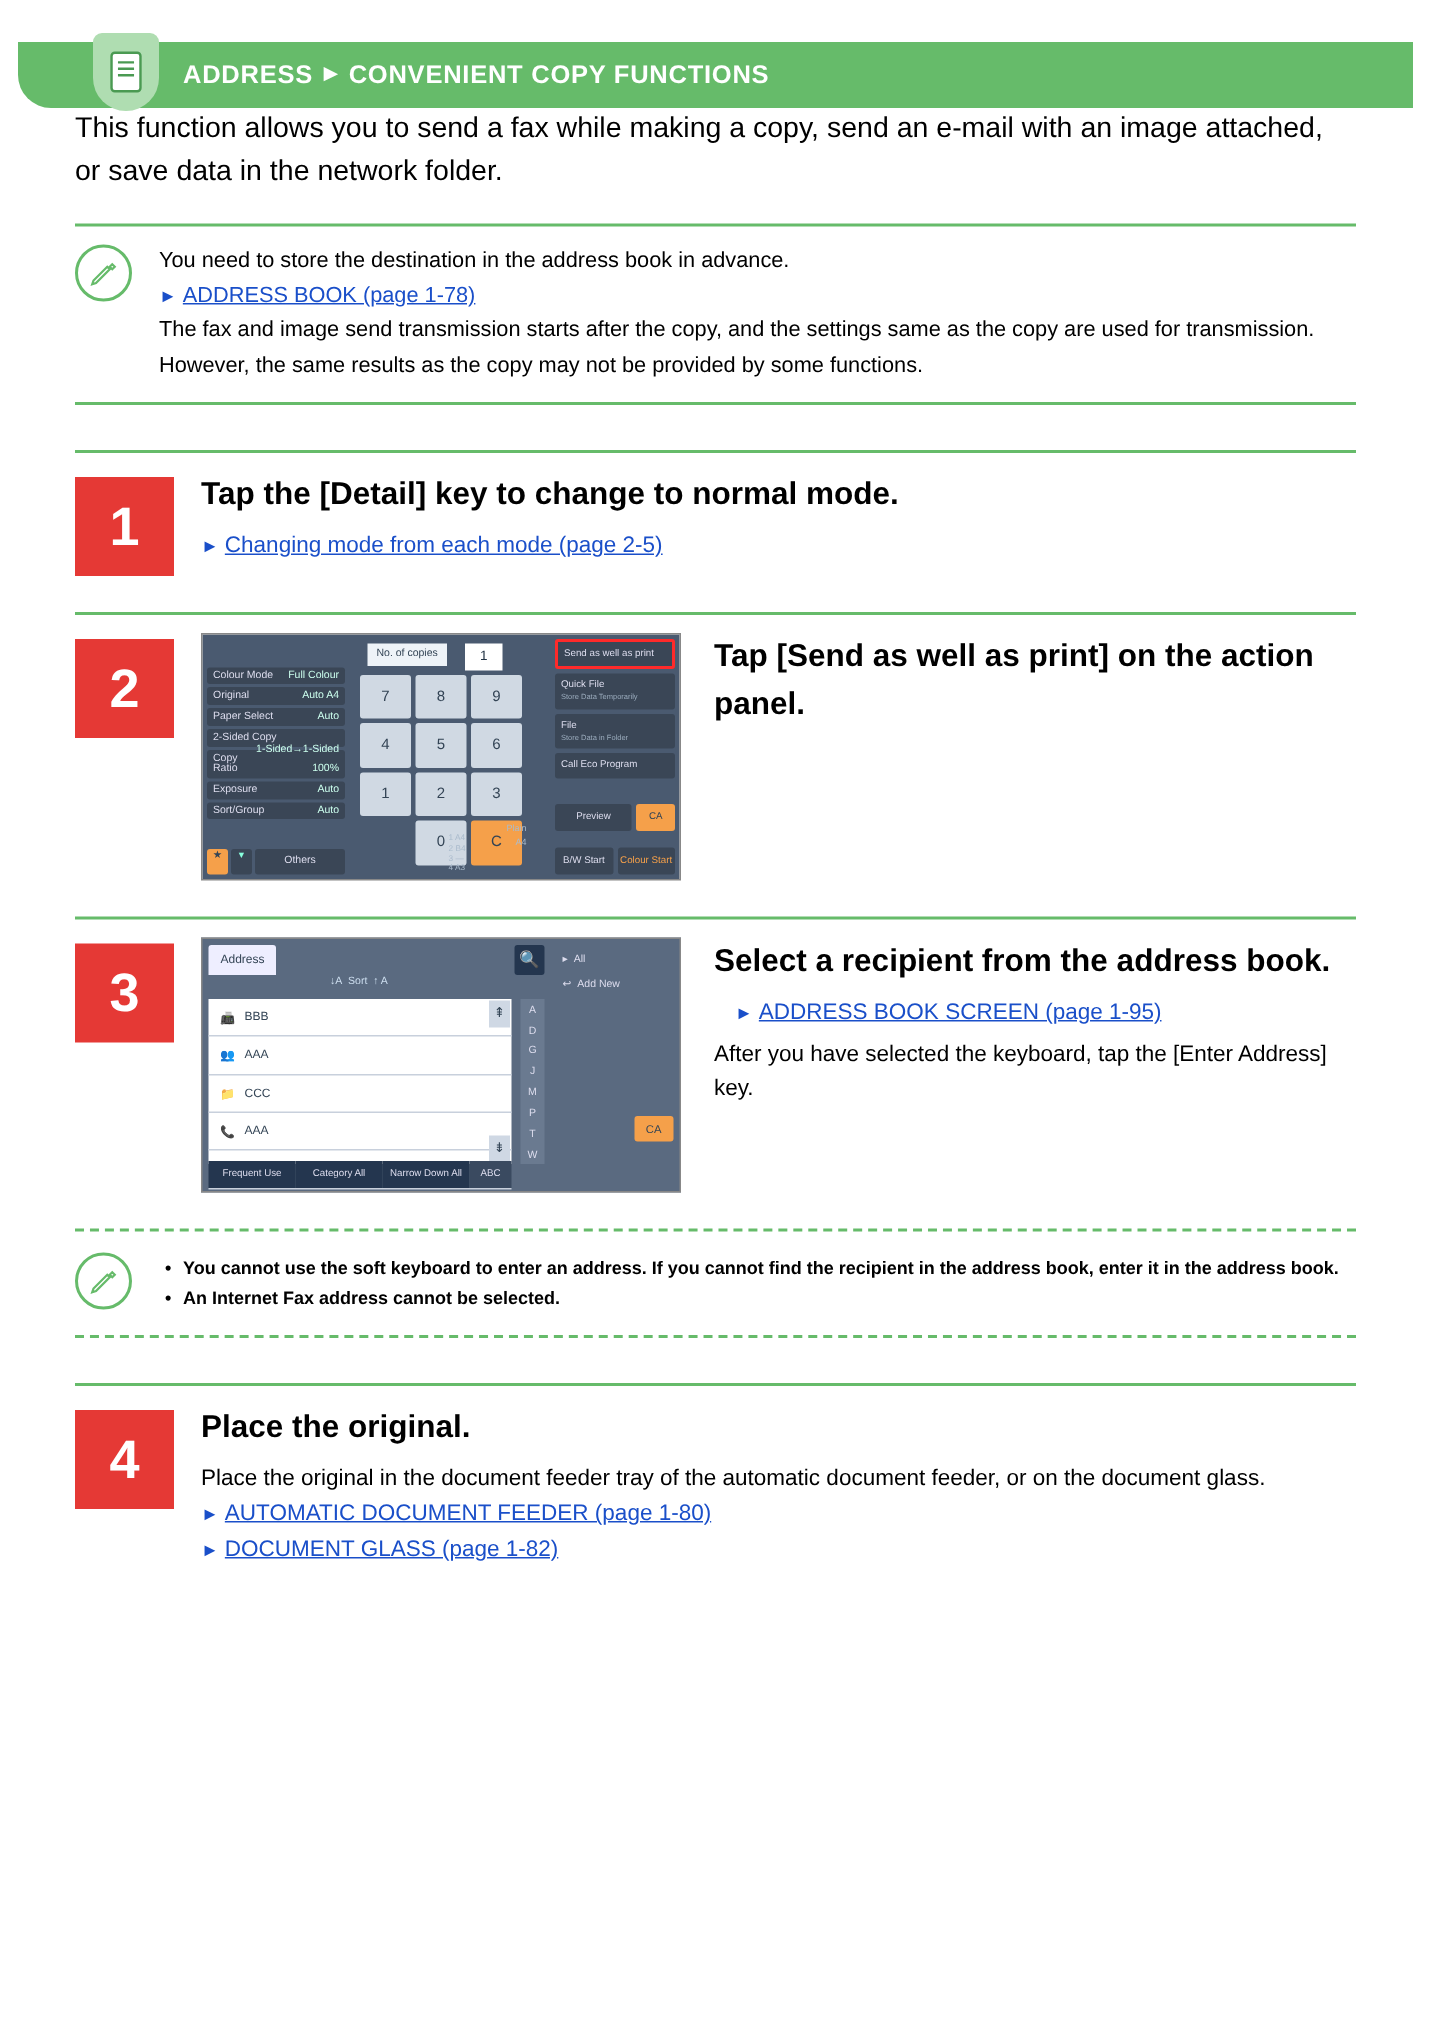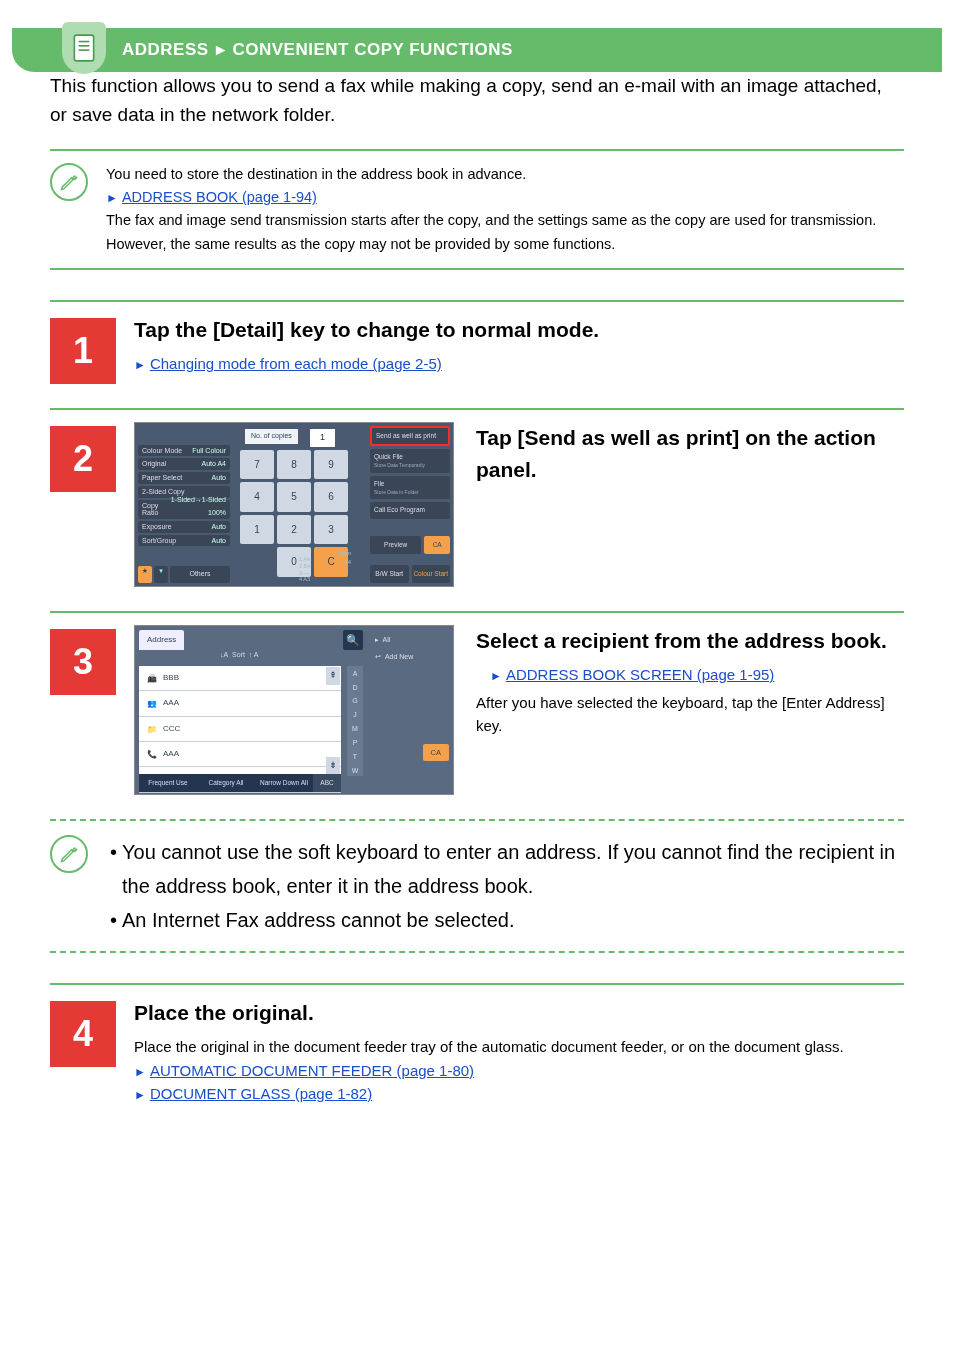--- a/index.html
+++ b/index.html
@@ -105,21 +105,21 @@
     position:relative;
     font-size:7.5px; color:#dde; overflow:hidden;
   }
   .note-row {
     border-top: 2px dashed #66bb6a;
     border-bottom: 2px dashed #66bb6a;
     padding: 14px 0;
     display:flex; align-items:flex-start;
     margin-bottom: 30px;
   }
-  .note-body { font-size: 20px; line-height: 1.7; }
+  .note-body { font-size: 12px; line-height: 1.7; font-weight: bold; }
   .note-body li { margin-left: 4px; list-style: none; position:relative; padding-left: 12px;}
   .note-body li::before { content:"•"; position:absolute; left:0; }
 
   
   .ss-left { position:absolute; left:3px; top:22px; width:92px; }
   .ss-row { background:#3a4656; border-radius:2px; margin-bottom:2px; padding:2px 4px; line-height:1.1;}
   .ss-row .v { float:right; color:#cfe;}
   .ss-pad { position:absolute; left:105px; top:24px; width:108px; }
   .ss-pad-grid{ display:grid; grid-template-columns:repeat(3,1fr); gap:3px; margin-top:3px;}
   .ss-key{ background:#d0d9e3; color:#345; text-align:center; padding:7px 0; font-size:10px; border-radius:2px;}
@@ -183,21 +183,21 @@
   <p class="intro">This function allows you to send a fax while making a copy, send an e-mail with an image attached, or save data in the network folder.</p>
 
   <div class="pencil-row">
     <div class="pencil-icon">
       <svg width="20" height="20" viewBox="0 0 24 24">
           <path d="M3 21l3-1 11-11-2-2L4 18l-1 3zm14-14l2 2 2-2-2-2-2 2z" fill="none" stroke="#66bb6a" stroke-width="1.8"></path>
         </svg>
     </div>
     <div class="pencil-body">
       <div>You need to store the destination in the address book in advance.</div>
-      <div><span class="tri">►</span><a class="link">ADDRESS BOOK (page 1-94)</a></div>
+      <div><span class="tri">►</span><a class="link">ADDRESS BOOK (page 1-78)</a></div>
       <div>The fax and image send transmission starts after the copy, and the settings same as the copy are used for transmission. However, the same results as the copy may not be provided by some functions.</div>
     </div>
   </div>
 
   <div class="step">
     <div class="step-num">1</div>
     <div class="step-body">
       <h3>Tap the [Detail] key to change to normal mode.</h3>
       <div><span class="tri">►</span><a class="link">Changing mode from each mode (page 2-5)</a></div>
     </div>

